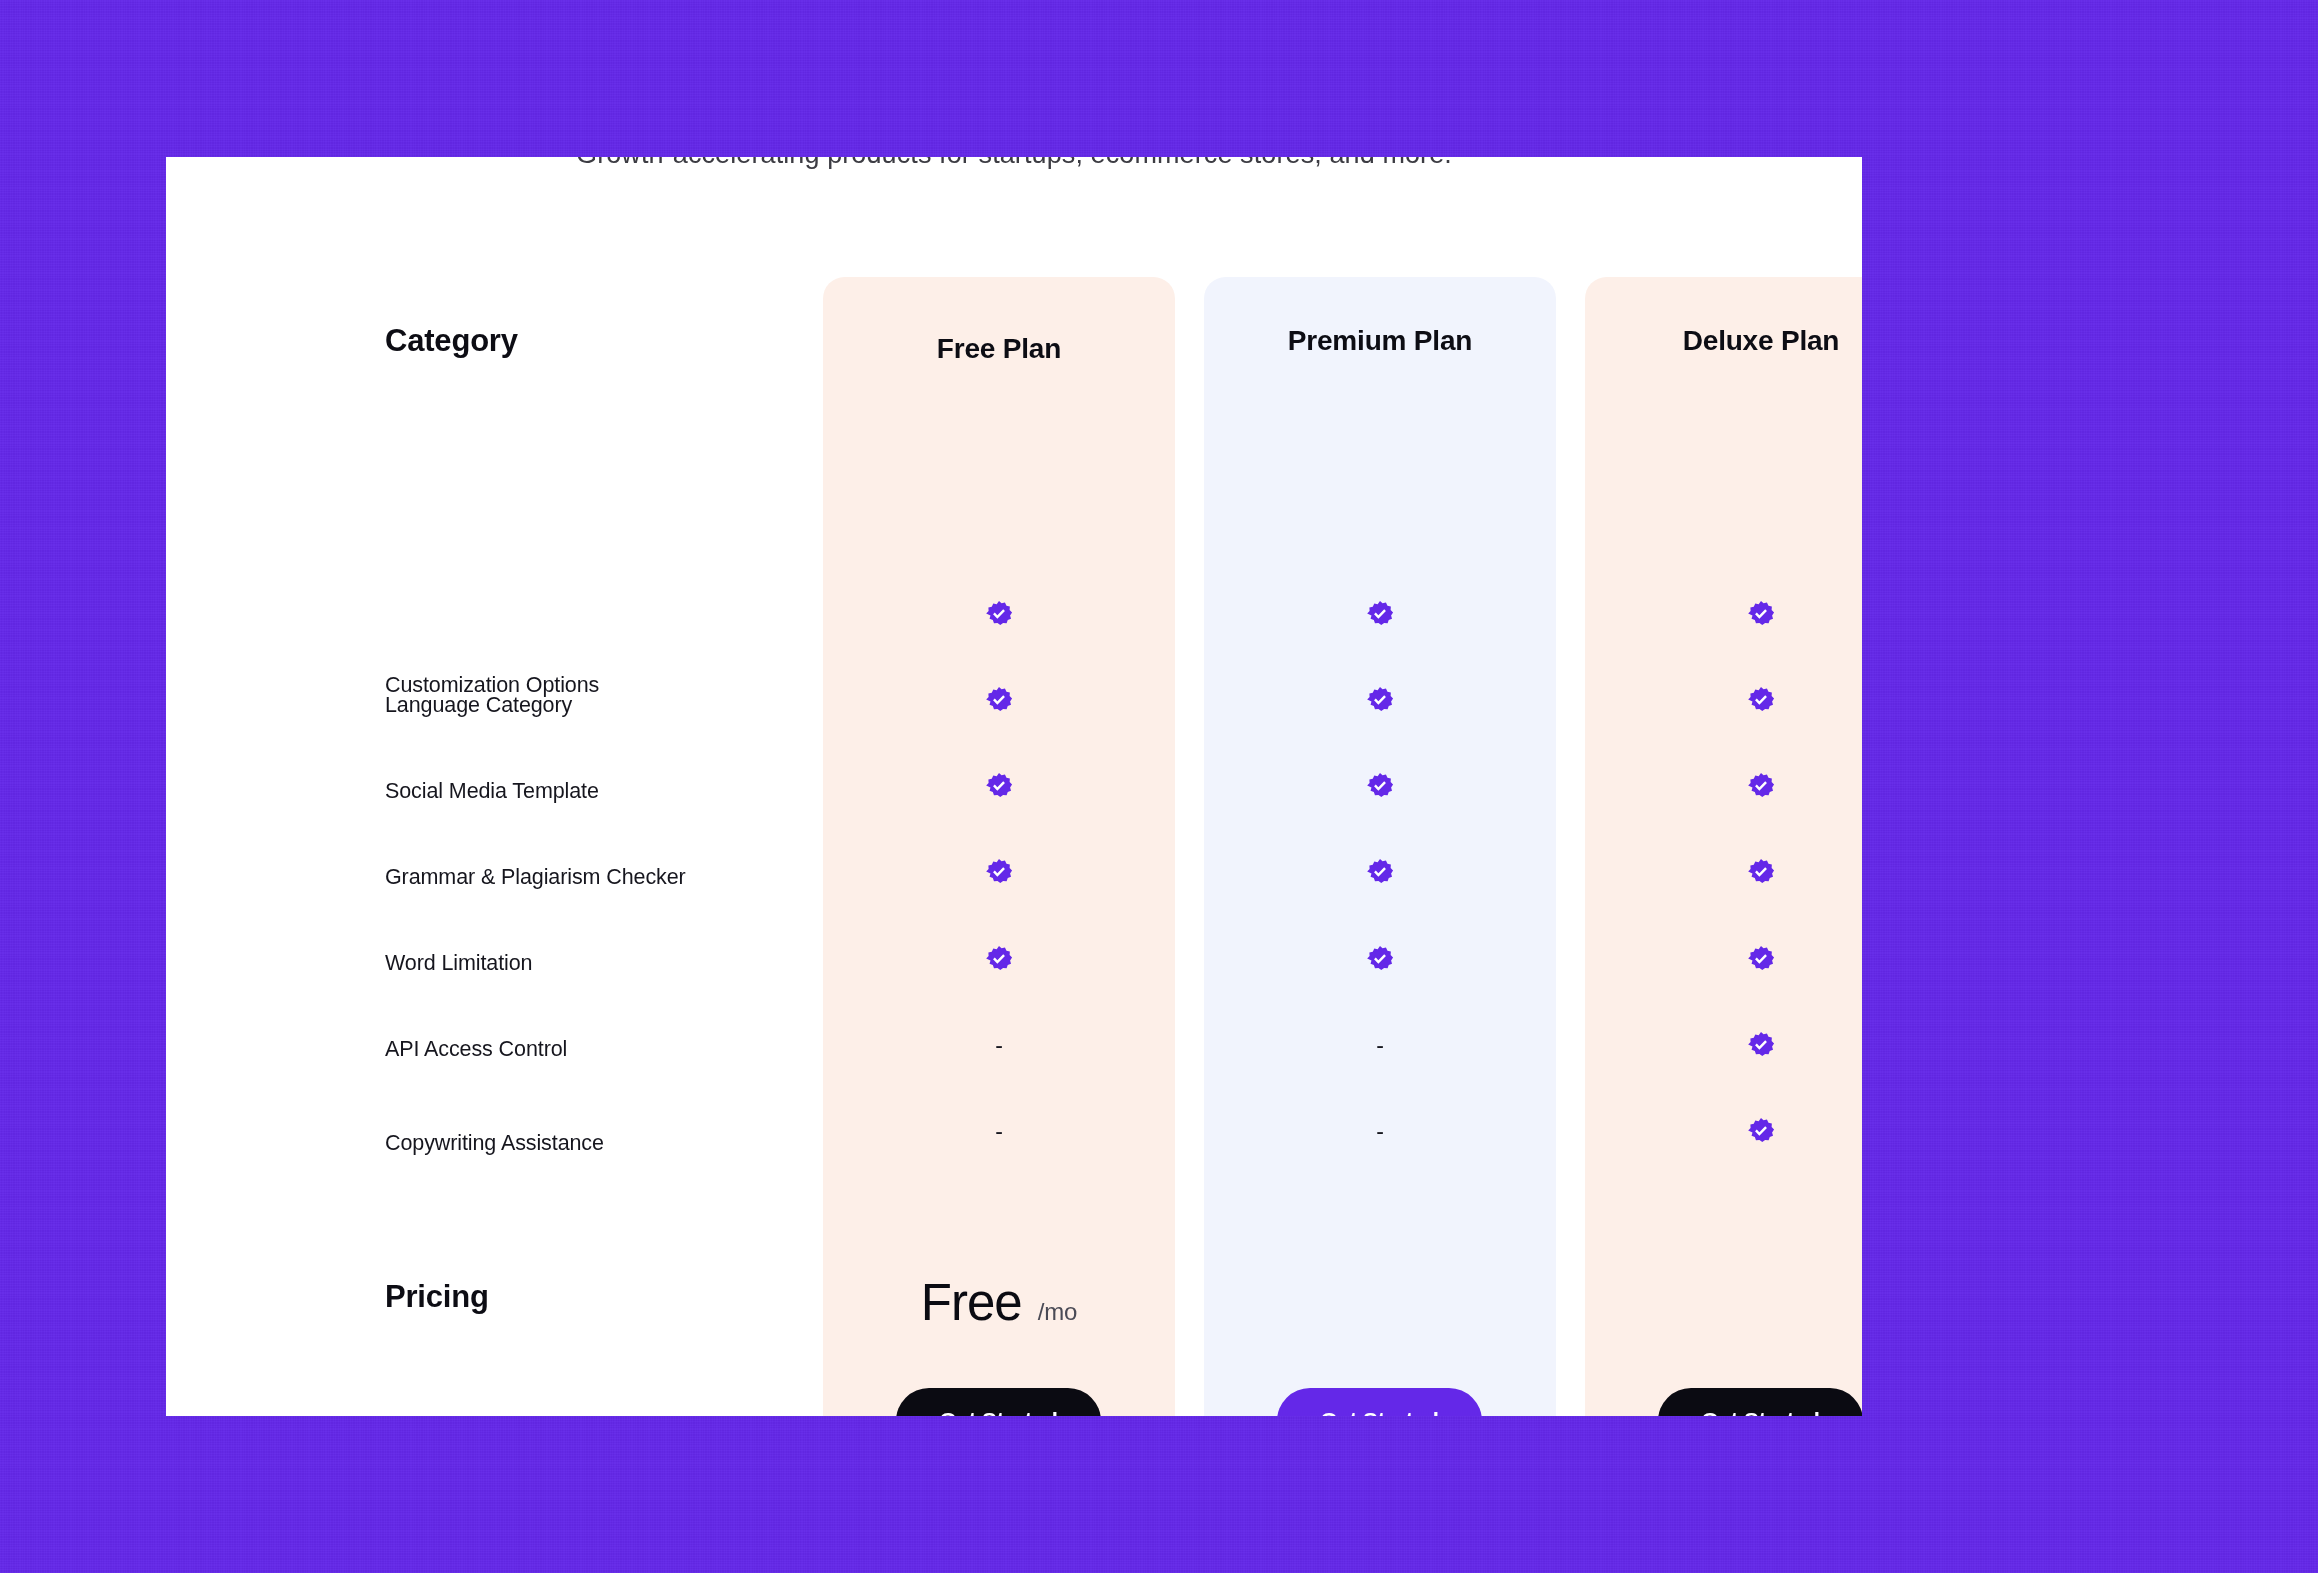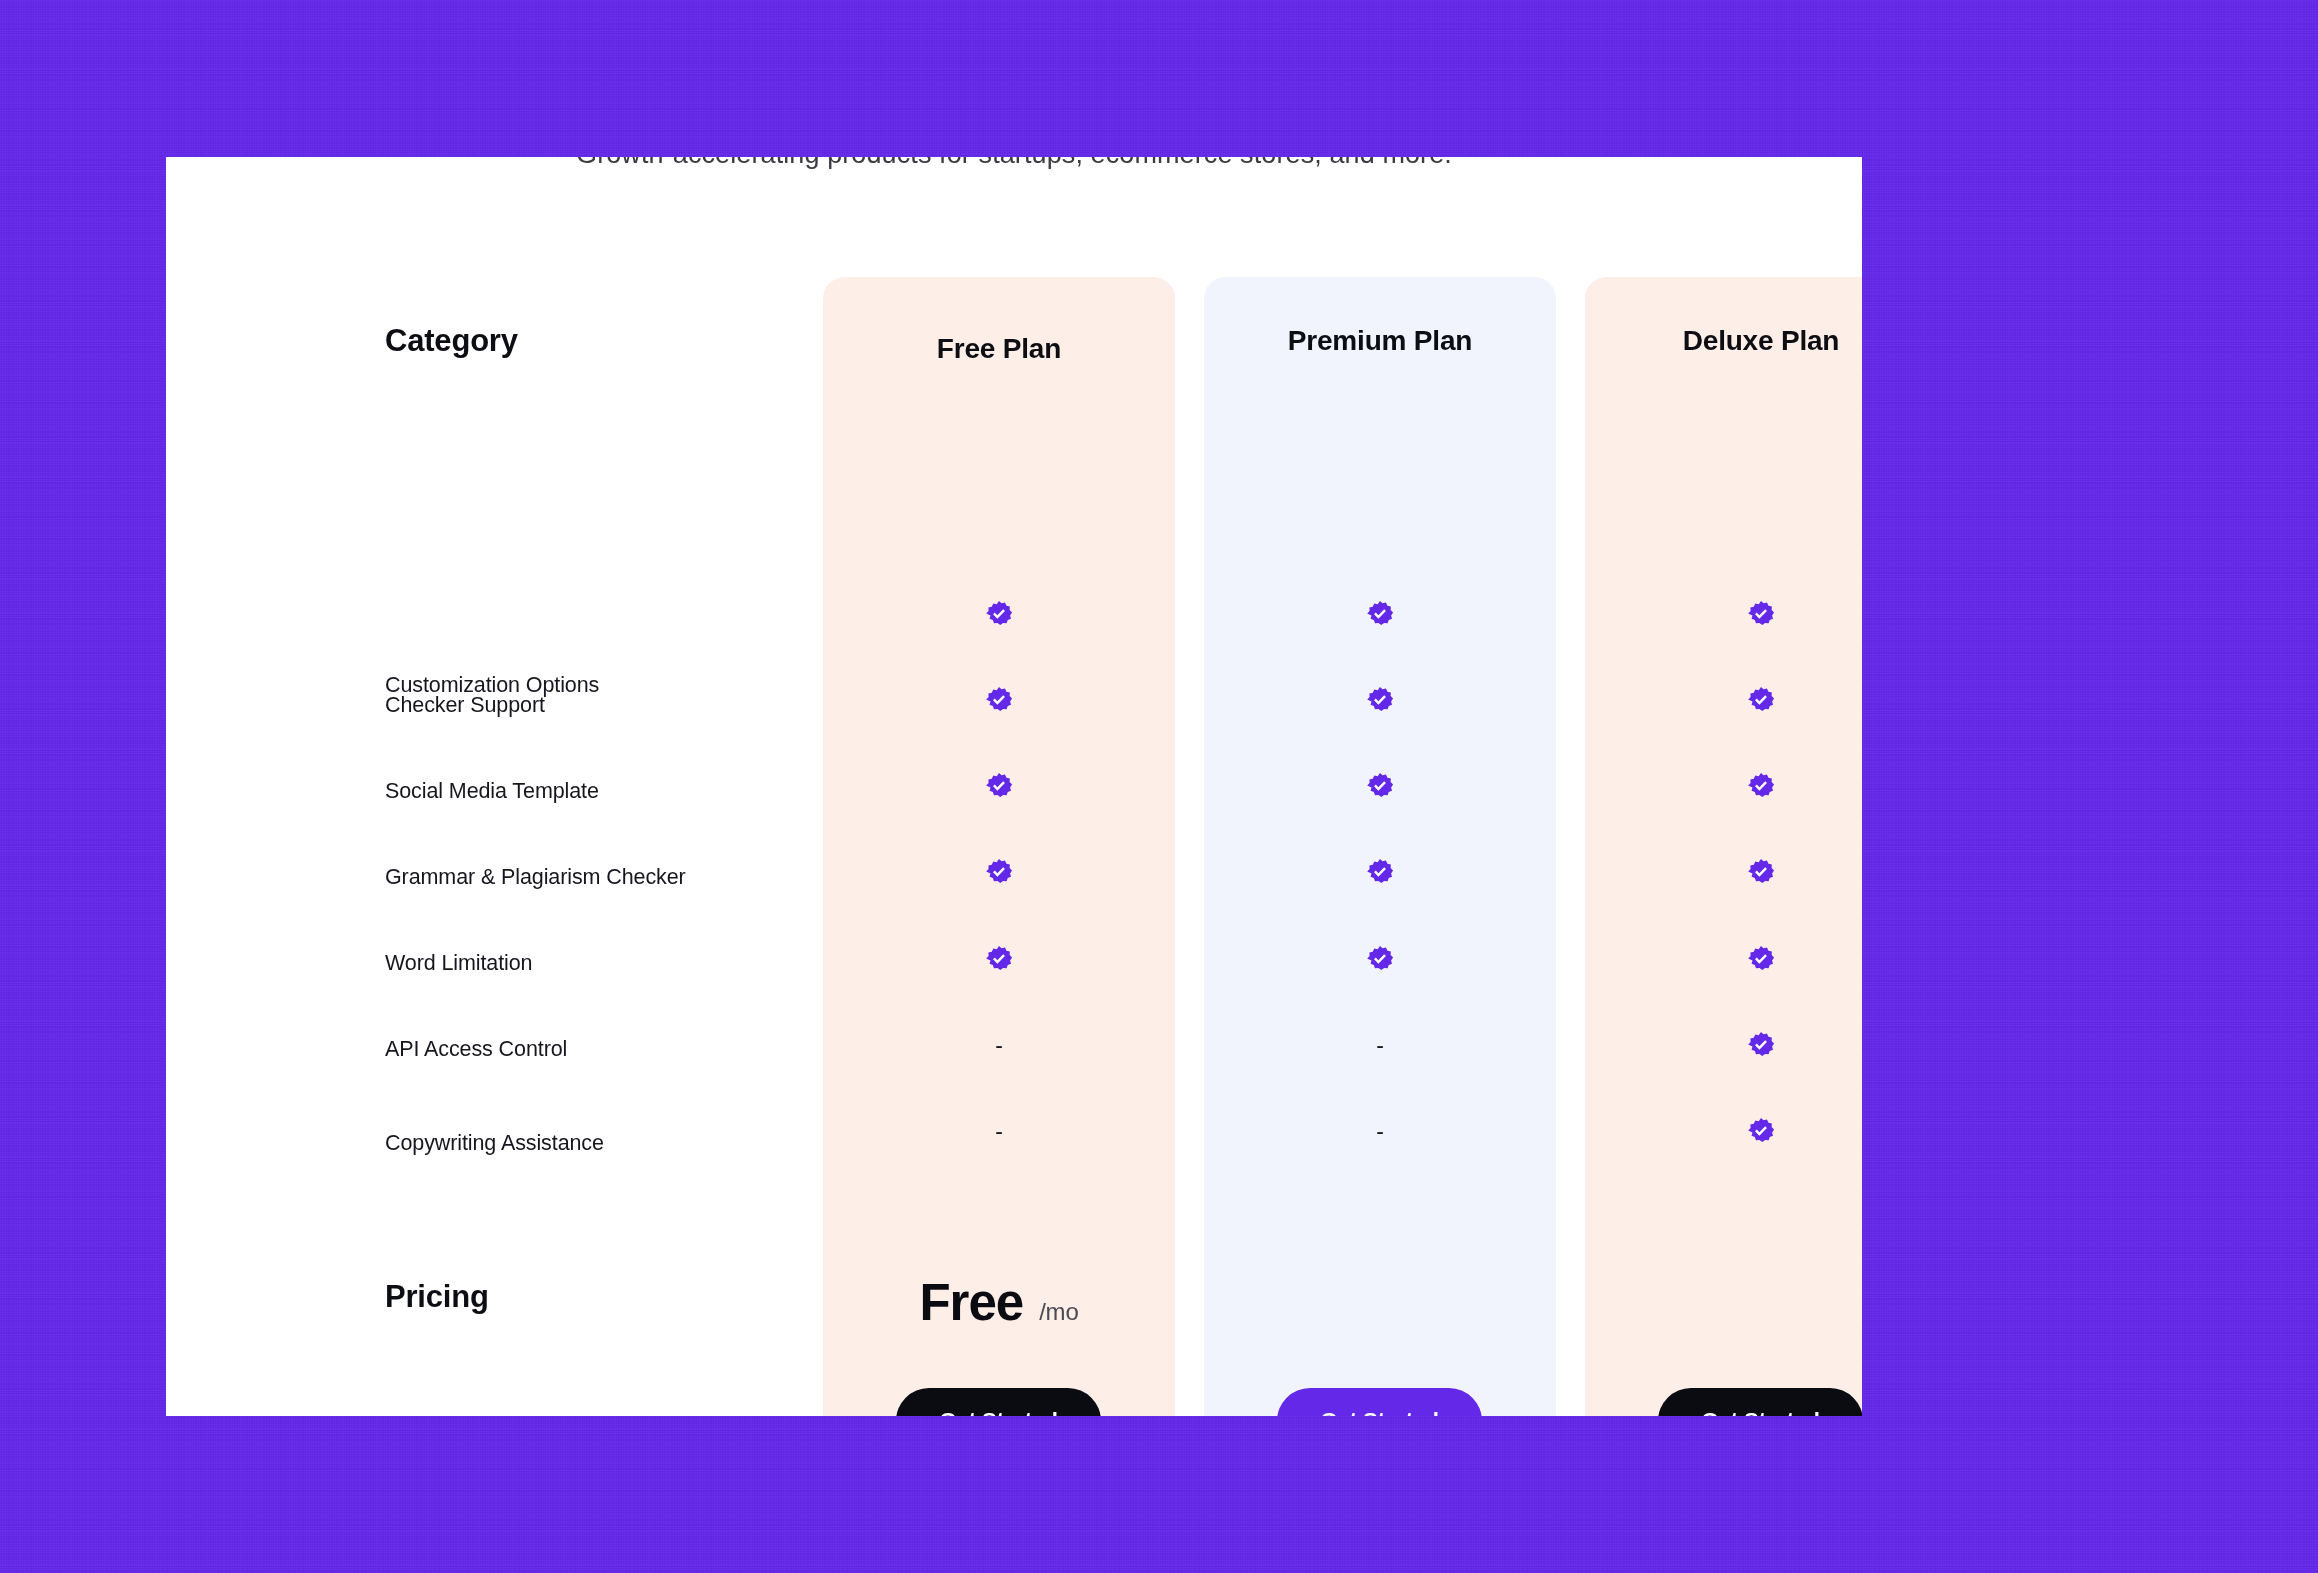--- a/index.html
+++ b/index.html
@@ -141,21 +141,21 @@
     width: 352px;
     text-align: center;
     color: #0b0b12;
     white-space: nowrap;
   }
   .price.c0 { left: 657px; }
   .price.c1 { left: 1038px; }
   .price.c2 { left: 1419px; }
   .price .amount {
     font-size: 51px;
-    font-weight: 700;
+    font-weight: 400;
     letter-spacing: -1px;
   }
   .price .per {
     font-size: 24px;
     font-weight: 400;
     color: #4a4a55;
     letter-spacing: -0.2px;
     margin-left: 16px;
   }
 
@@ -220,21 +220,21 @@
           </span>
         </div>
         <div class="cell" style="left: 1419px; top: 443px;">
           <span>
             <svg class="badge-icon" viewBox="0 0 24 24" aria-hidden="true">
               <path fill="#6428E8" d="M12 .8l2.2 2.0 2.9-.6 1.3 2.7 2.9.7-.2 3 2.1 2.1-1.7 2.5.8 2.9-2.8 1.1-1.0 2.8-3.0-.3-2.4 1.8-2.4-1.8-3.0.3-1.0-2.8-2.8-1.1.8-2.9L1.0 11.6l2.1-2.1-.2-3 2.9-.7L7.1 3.1l2.9.6L12 .8z"></path>
               <path fill="#ffffff" d="M10.6 16.0L6.9 12.3l1.5-1.5 2.2 2.2 5.0-5.0 1.5 1.5z"></path>
             </svg>
           </span>
         </div>
-        <div class="feature-label" style="top: 536px;">Checker Support</div>
+        <div class="feature-label" style="top: 536px;">Language Category</div>
         <div class="cell" style="left: 657px; top: 529px;">
           <span>
             <svg class="badge-icon" viewBox="0 0 24 24" aria-hidden="true">
               <path fill="#6428E8" d="M12 .8l2.2 2.0 2.9-.6 1.3 2.7 2.9.7-.2 3 2.1 2.1-1.7 2.5.8 2.9-2.8 1.1-1.0 2.8-3.0-.3-2.4 1.8-2.4-1.8-3.0.3-1.0-2.8-2.8-1.1.8-2.9L1.0 11.6l2.1-2.1-.2-3 2.9-.7L7.1 3.1l2.9.6L12 .8z"></path>
               <path fill="#ffffff" d="M10.6 16.0L6.9 12.3l1.5-1.5 2.2 2.2 5.0-5.0 1.5 1.5z"></path>
             </svg>
           </span>
         </div>
         <div class="cell" style="left: 1038px; top: 529px;">
           <span>

